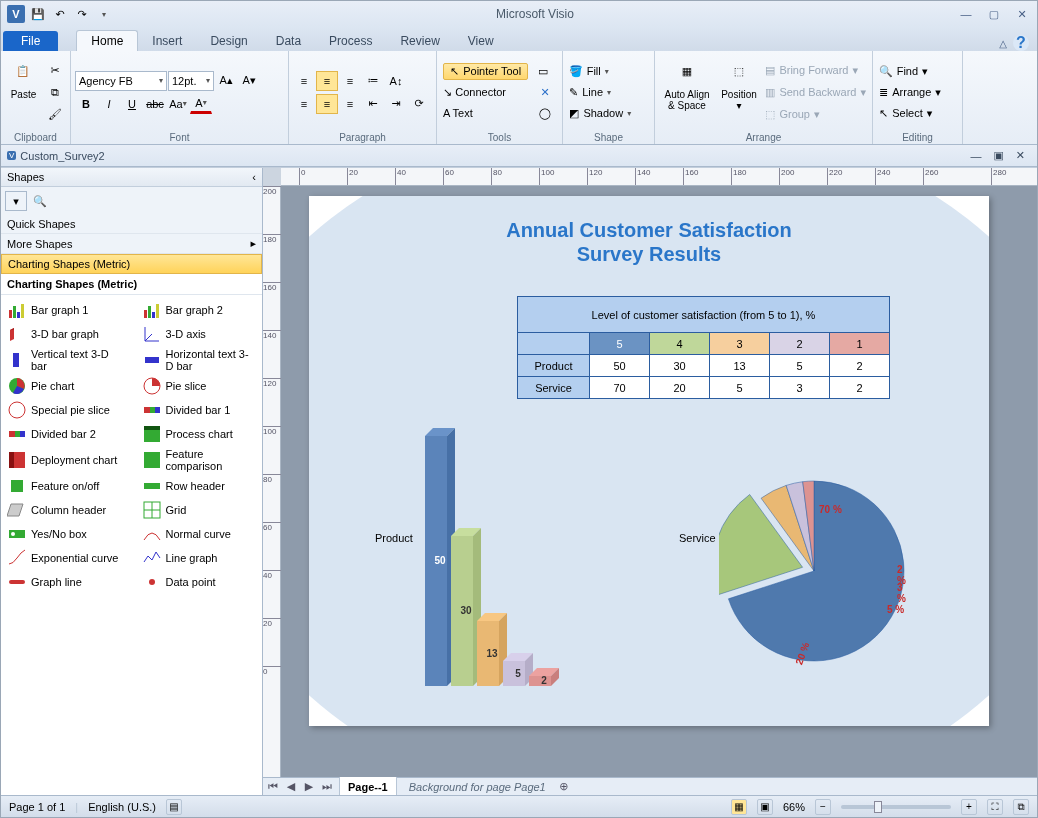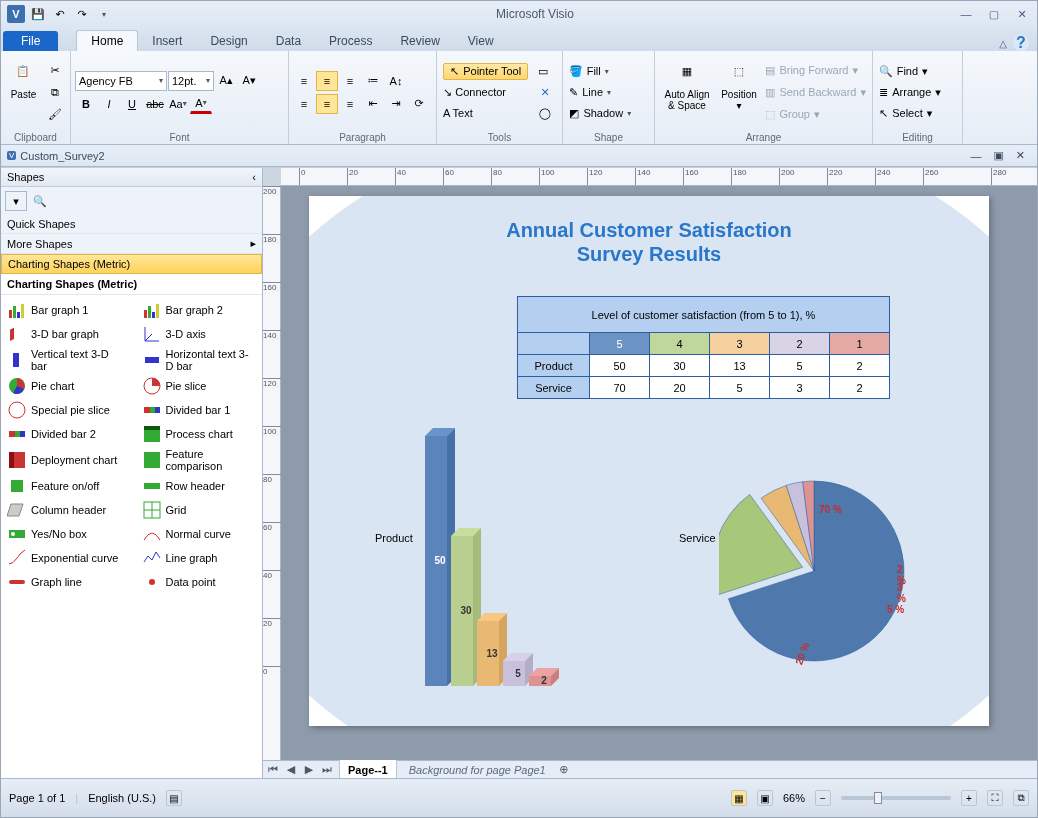--- a/index.html
+++ b/index.html
@@ -92,21 +92,21 @@
 .pie-wrap { position:absolute; left:410px; top:280px; width:190px; height:190px;}
 .pie-label { position:absolute; font-size:10px; color:#c92a2a; font-weight:bold;}
 
 
 .page-tabs { height:18px; background:#e6edf6; border-top:1px solid #a9b9cc; display:flex; align-items:center; font-size:11px; padding:0 4px; gap:6px;}
 .ptab { background:#fff; border:1px solid #b8c6d6; border-bottom:none; padding:16px 8px; font-weight:bold; border-radius:3px 3px 0 0;}
 .ptab2 { color:#5a6b7d; font-style:italic; padding:0 6px;}
 .page-tabs .navbtn { width:12px; text-align:center; color:#556;}
 
 
-.status { height:39px; background:linear-gradient(#e6edf6,#d3ddea); border-top:1px solid #a9b9cc; display:flex; align-items:center; padding:0 8px; font-size:11px; gap:10px;}
+.status { height:22px; background:linear-gradient(#e6edf6,#d3ddea); border-top:1px solid #a9b9cc; display:flex; align-items:center; padding:0 8px; font-size:11px; gap:10px;}
 .status .spacer{flex:1;}
 .zoomslider { width:110px; height:4px; background:#b8c6d6; position:relative; border-radius:2px;}
 .zoomslider .thumb{ position:absolute; top:-4px; width:8px; height:12px; background:#eef3f9; border:1px solid #889; left:30%;}
 .stico { width:16px; height:16px; display:inline-flex; align-items:center; justify-content:center; border:1px solid #b8c6d6; border-radius:2px; font-size:10px; cursor:pointer;}
 </style>
 </head>
 <body>
 
 <div class="window">
 

